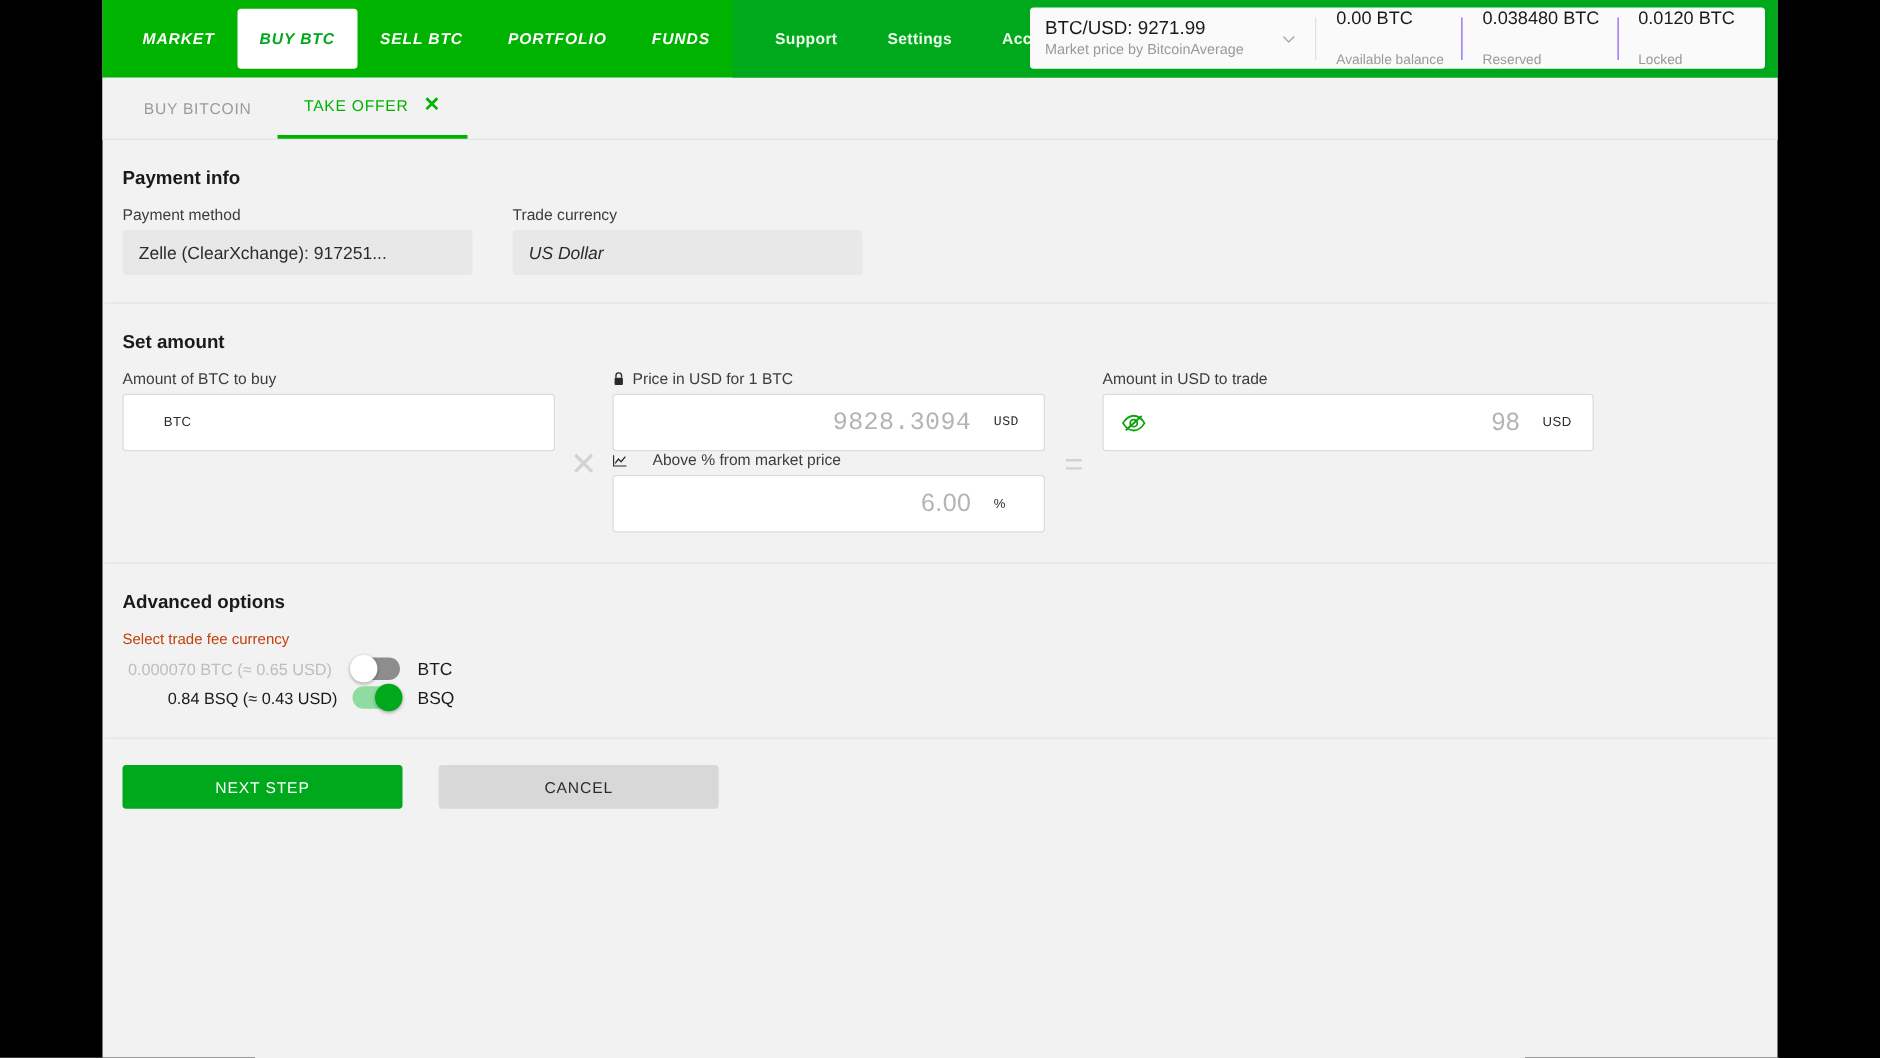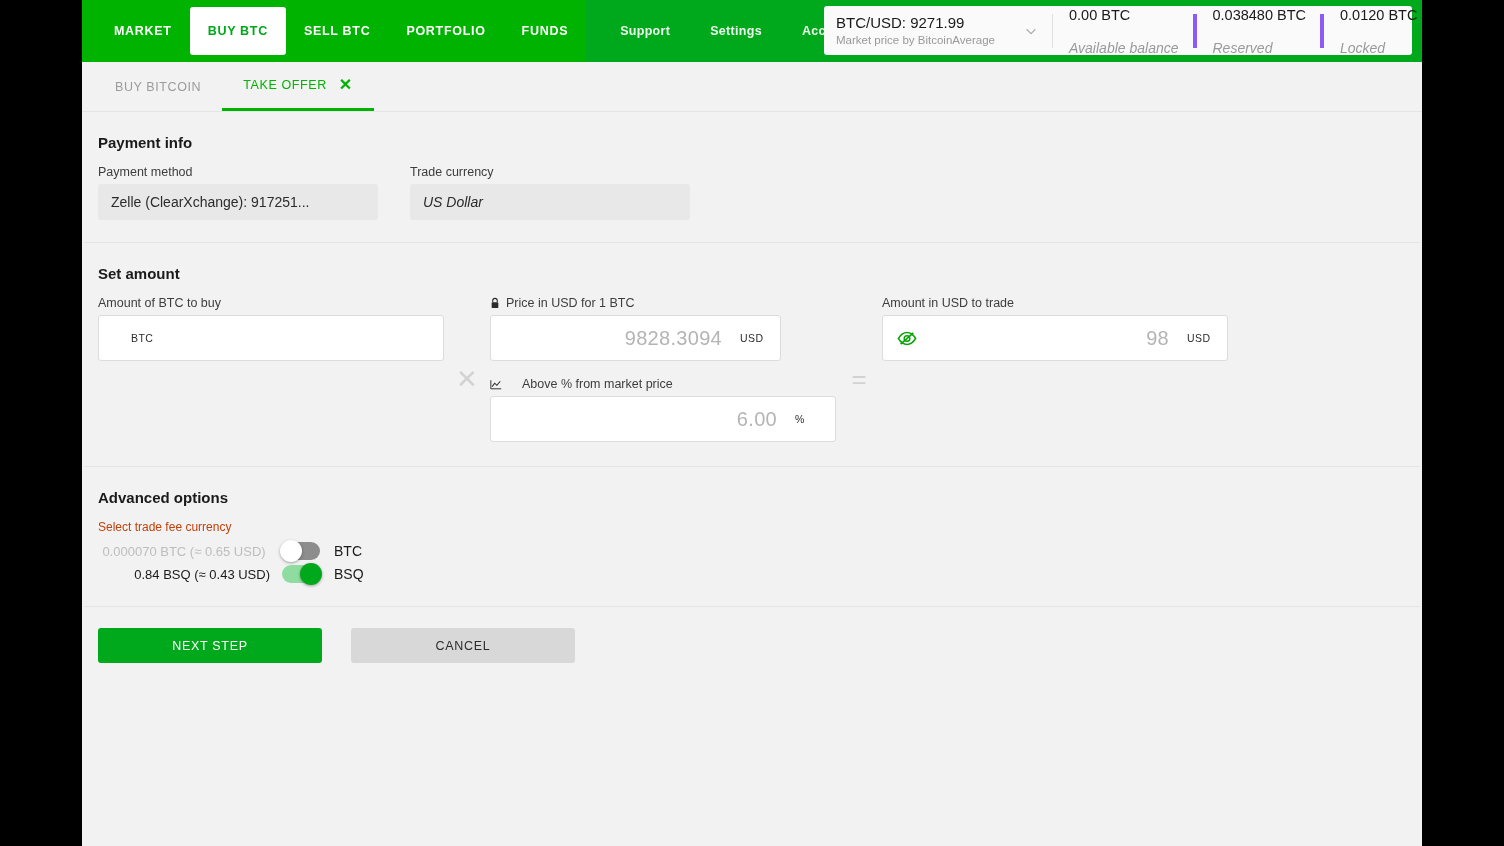--- a/index.html
+++ b/index.html
@@ -27,20 +27,21 @@
     height: 62px;
     background: #00b300;
     display: flex;
     align-items: stretch;
   }
   .nav-primary {
     display: flex;
     align-items: center;
     padding-left: 14px;
     gap: 0px;
+    font-style: italic;
   }
   .nav-item {
     color: #ffffff;
     font-size: 12.5px;
     font-weight: bold;
     letter-spacing: 0.7px;
     padding: 0 18px;
     height: 62px;
     display: flex;
     align-items: center;
@@ -114,29 +115,29 @@
     width: 360px;
     height: 49px;
     background: #fafafa;
     border-radius: 0 3px 3px 0;
     display: flex;
     align-items: center;
     box-sizing: border-box;
   }
   .bal {
     padding: 0 14px 0 16px;
-    border-left: 4px solid #8b5cf6;
+    border-left: 1px solid #8b5cf6;
     height: 34px;
     display: flex;
     flex-direction: column;
     justify-content: center;
   }
   .bal:first-child { border-left: 1px solid #e0e0e0; }
   .bal-amt { font-size: 14.5px; color: #1a1a1a; line-height: 17px; white-space: nowrap; }
-  .bal-lbl { font-size: 14px; color: #9a9a9a; line-height: 14px; margin-top: 17px; white-space: nowrap; font-style: italic; }
+  .bal-lbl { font-size: 11px; color: #9a9a9a; line-height: 14px; margin-top: 17px; white-space: nowrap; }
 
   
   .tabbar {
     height: 50px;
     background: #f2f2f2;
     border-bottom: 1px solid #e4e4e4;
     display: flex;
     align-items: flex-end;
     padding-left: 12px;
     box-sizing: border-box;
@@ -382,45 +383,45 @@
       <div>
         <div class="field-label">
           <span class="label-icon">
             <svg viewBox="0 0 12 14" width="10" height="12">
               <path d="M3.3 6 V4.1 a2.7 2.7 0 0 1 5.4 0 V6" fill="none" stroke="#2b2b2b" stroke-width="1.3"></path>
               <rect x="2" y="6" width="8" height="7" rx="1" fill="#2b2b2b"></rect>
             </svg>
           </span>
           <span>Price in USD for 1 BTC</span>
         </div>
-        <div class="input-box" style="width:291px;">
+        <div class="input-box" style="width:346px;font-family:Liberation Mono, monospace;">
           <div class="input-val">9828.3094</div>
           <div class="input-unit">USD</div>
         </div>
 
-        <div class="field-label" style="margin-top:16px;gap:20px;">
+        <div class="field-label" style="margin-top:0;gap:20px;">
           <span class="label-icon">
             <svg viewBox="0 0 14 12" width="12" height="11">
               <path d="M1 1 V11 H13" fill="none" stroke="#2b2b2b" stroke-width="1.1"></path>
               <path d="M2.5 8.5 L5.5 4.5 L8 7 L12 2.2" fill="none" stroke="#2b2b2b" stroke-width="1.2"></path>
             </svg>
           </span>
           <span>Above % from market price</span>
         </div>
         <div class="input-box" style="width:346px;">
           <div class="input-val">6.00</div>
           <div class="input-unit">%</div>
         </div>
       </div>
 
       <div class="op" style="margin-top:19px;">=</div>
 
       <div>
         <div class="field-label">Amount in USD to trade</div>
-        <div class="input-box" style="width:346px;">
+        <div class="input-box" style="width:393px;">
           <span class="input-lead">
             <svg viewBox="0 0 22 16" width="20" height="15">
               <path d="M1.5 8 C4.5 3.2 8 1.5 11 1.5 C14 1.5 17.5 3.2 20.5 8 C17.5 12.8 14 14.5 11 14.5 C8 14.5 4.5 12.8 1.5 8 Z" fill="none" stroke="#0ba30b" stroke-width="1.6"></path>
               <circle cx="11" cy="8" r="3.1" fill="none" stroke="#0ba30b" stroke-width="1.6"></circle>
               <path d="M4 14.2 L18 1.8" stroke="#0ba30b" stroke-width="1.8" fill="none"></path>
             </svg>
           </span>
           <div class="input-val">98</div>
           <div class="input-unit">USD</div>
         </div>

